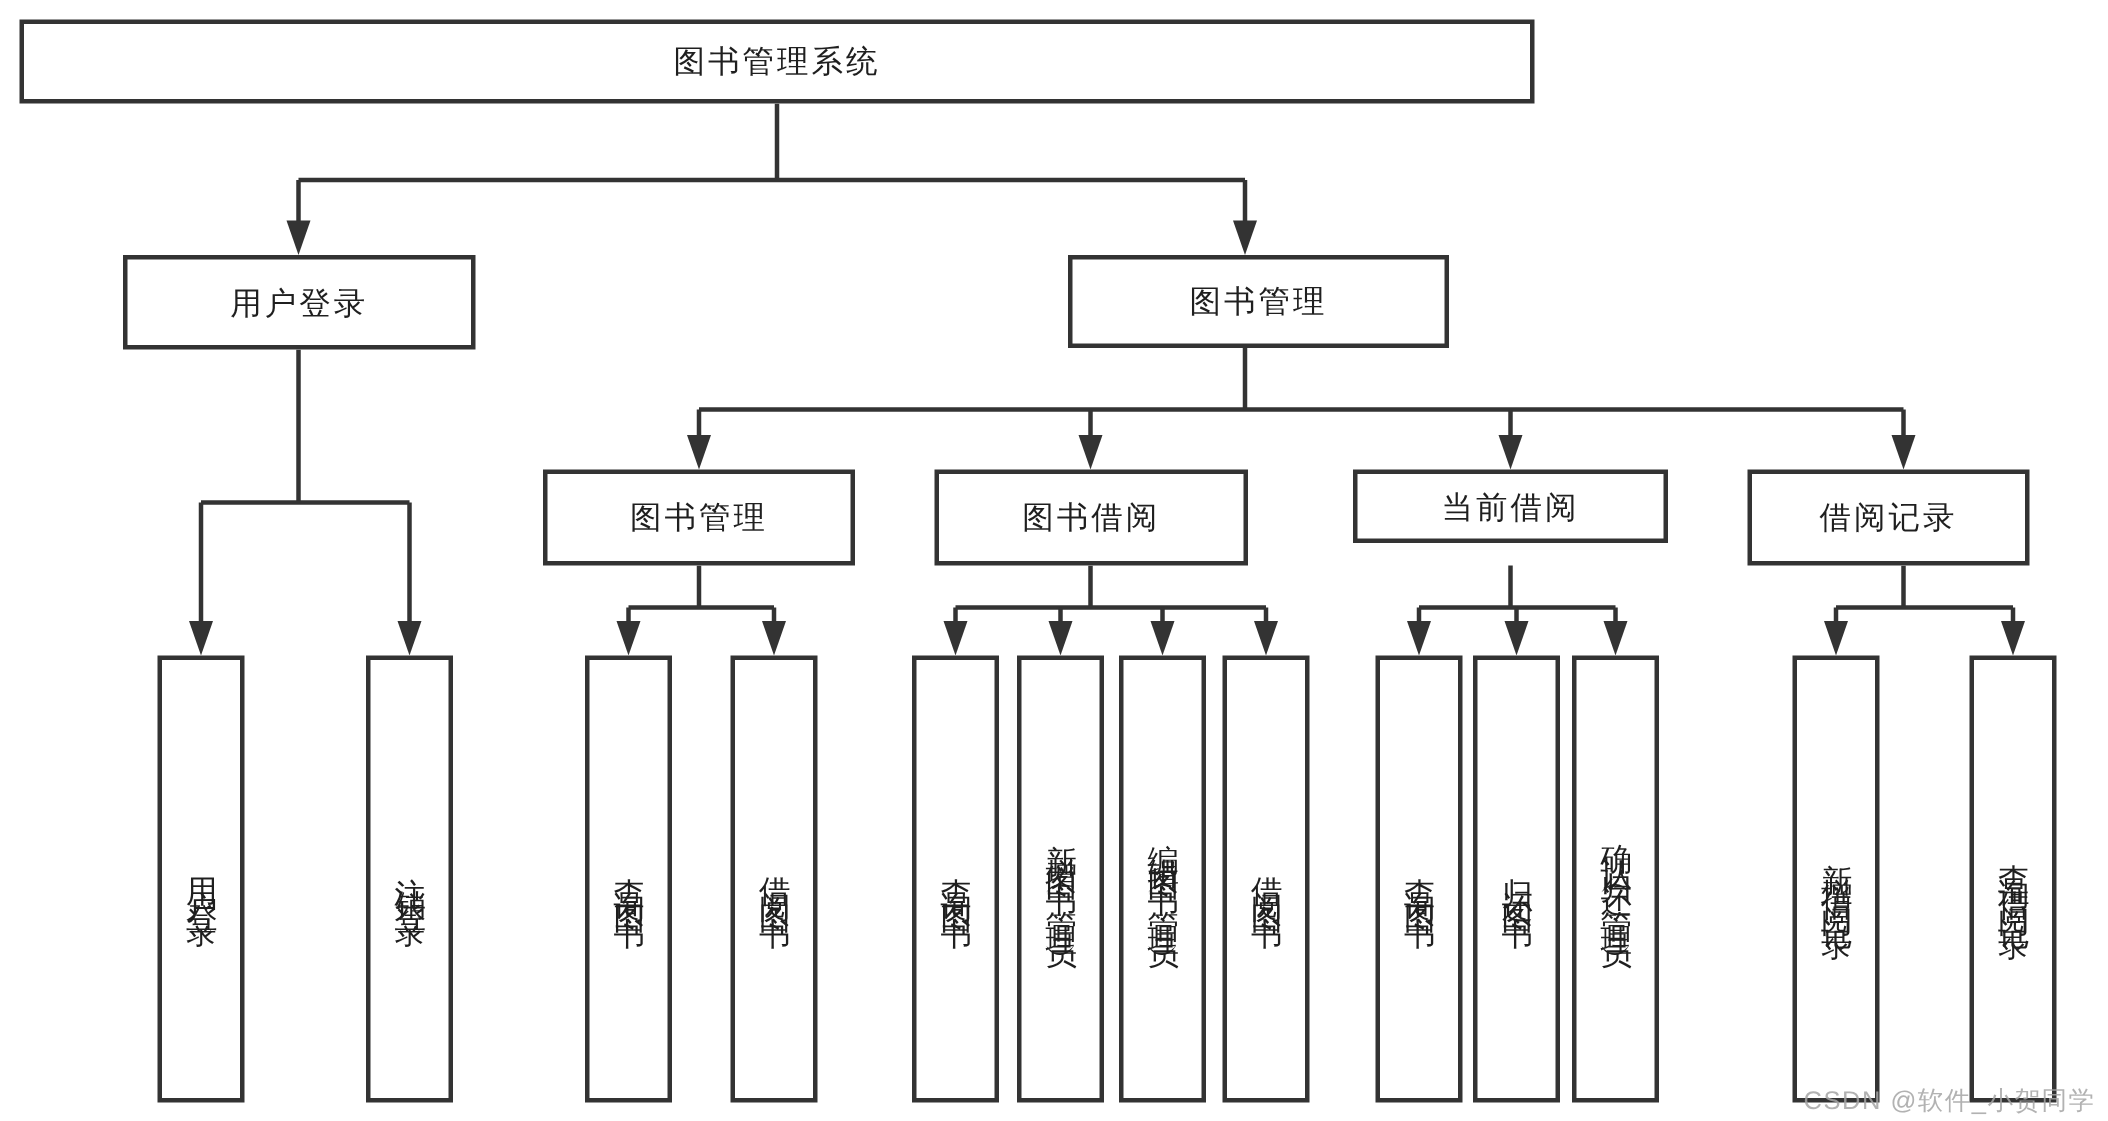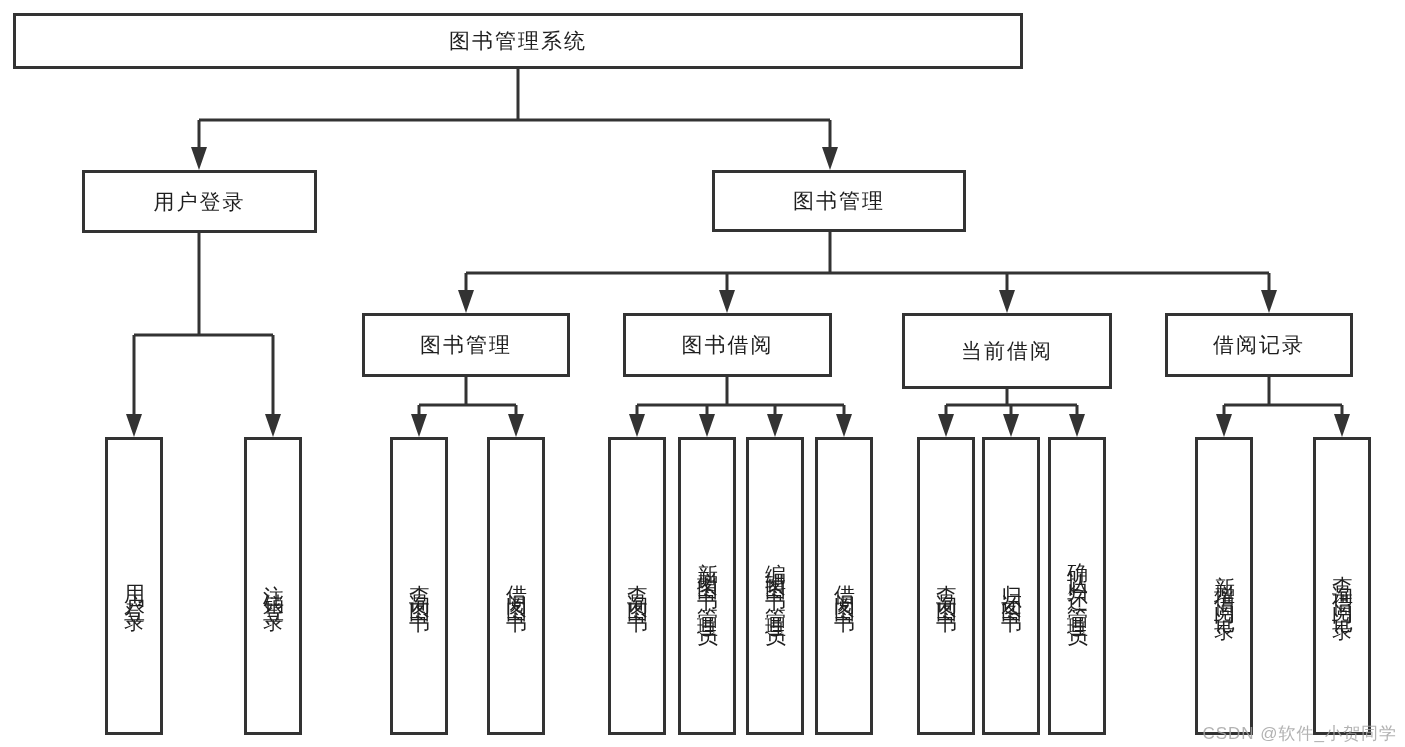--- a/index.html
+++ b/index.html
@@ -121,21 +121,21 @@
     </g>
   </svg>
 
   <div class="node h" style="left:13px; top:13px; width:1010px; height:56px;">图书管理系统</div>
 
   <div class="node h" style="left:82px; top:170px; width:235px; height:63px;">用户登录</div>
   <div class="node h" style="left:712px; top:170px; width:254px; height:62px;">图书管理</div>
 
   <div class="node h" style="left:362px; top:313px; width:208px; height:64px;">图书管理</div>
   <div class="node h" style="left:623px; top:313px; width:209px; height:64px;">图书借阅</div>
-  <div class="node h" style="left:902px; top:313px; width:210px; height:76px;">当前借阅</div>
+  <div class="node h" style="left:902px; top:313px; width:210px; height:49px;">当前借阅</div>
   <div class="node h" style="left:1165px; top:313px; width:188px; height:64px;">借阅记录</div>
 
   <div class="node v" style="left:105px; top:437px; width:58px; height:298px;">用户登录</div>
   <div class="node v" style="left:244px; top:437px; width:58px; height:298px;">注销登录</div>
 
   <div class="node v" style="left:390px; top:437px; width:58px; height:298px;">查询图书</div>
   <div class="node v" style="left:487px; top:437px; width:58px; height:298px;">借阅图书</div>
 
   <div class="node v" style="left:608px; top:437px; width:58px; height:298px;">查询图书</div>
   <div class="node v" style="left:678px; top:437px; width:58px; height:298px;">新增图书（管理员）</div>

